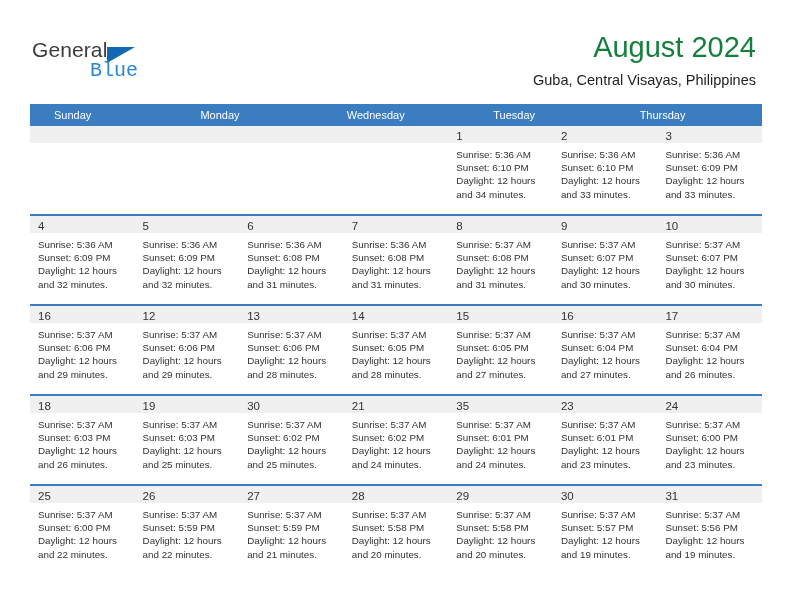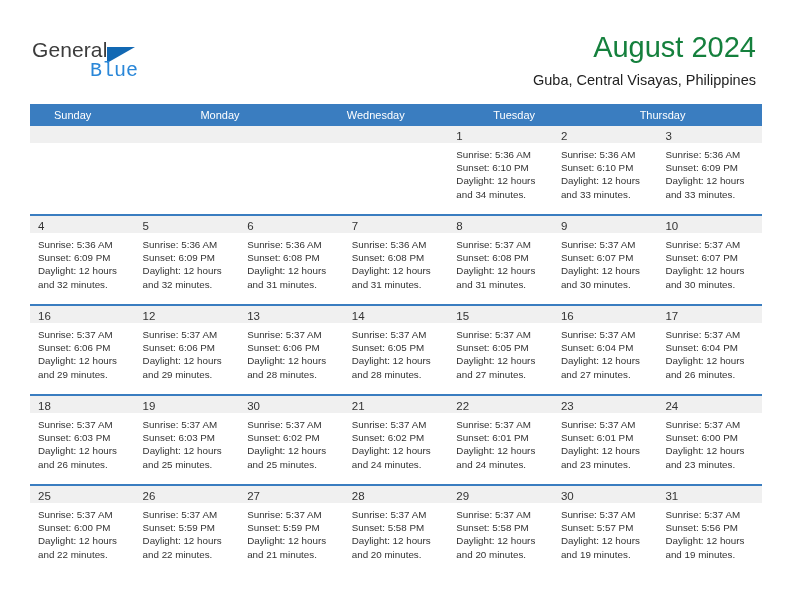--- a/index.html
+++ b/index.html
@@ -382,21 +382,21 @@
           <div class="day-cell">
             <div class="day-number-band"><span class="day-number">21</span></div>
             <div class="day-body">
               <div class="day-line">Sunrise: 5:37 AM</div>
               <div class="day-line">Sunset: 6:02 PM</div>
               <div class="day-line">Daylight: 12 hours</div>
               <div class="day-line">and 24 minutes.</div>
             </div>
           </div>
           <div class="day-cell">
-            <div class="day-number-band"><span class="day-number">22</span></div>
+            <div class="day-number-band"><span class="day-number">35</span></div>
             <div class="day-body">
               <div class="day-line">Sunrise: 5:37 AM</div>
               <div class="day-line">Sunset: 6:01 PM</div>
               <div class="day-line">Daylight: 12 hours</div>
               <div class="day-line">and 24 minutes.</div>
             </div>
           </div>
           <div class="day-cell">
             <div class="day-number-band"><span class="day-number">23</span></div>
             <div class="day-body">

